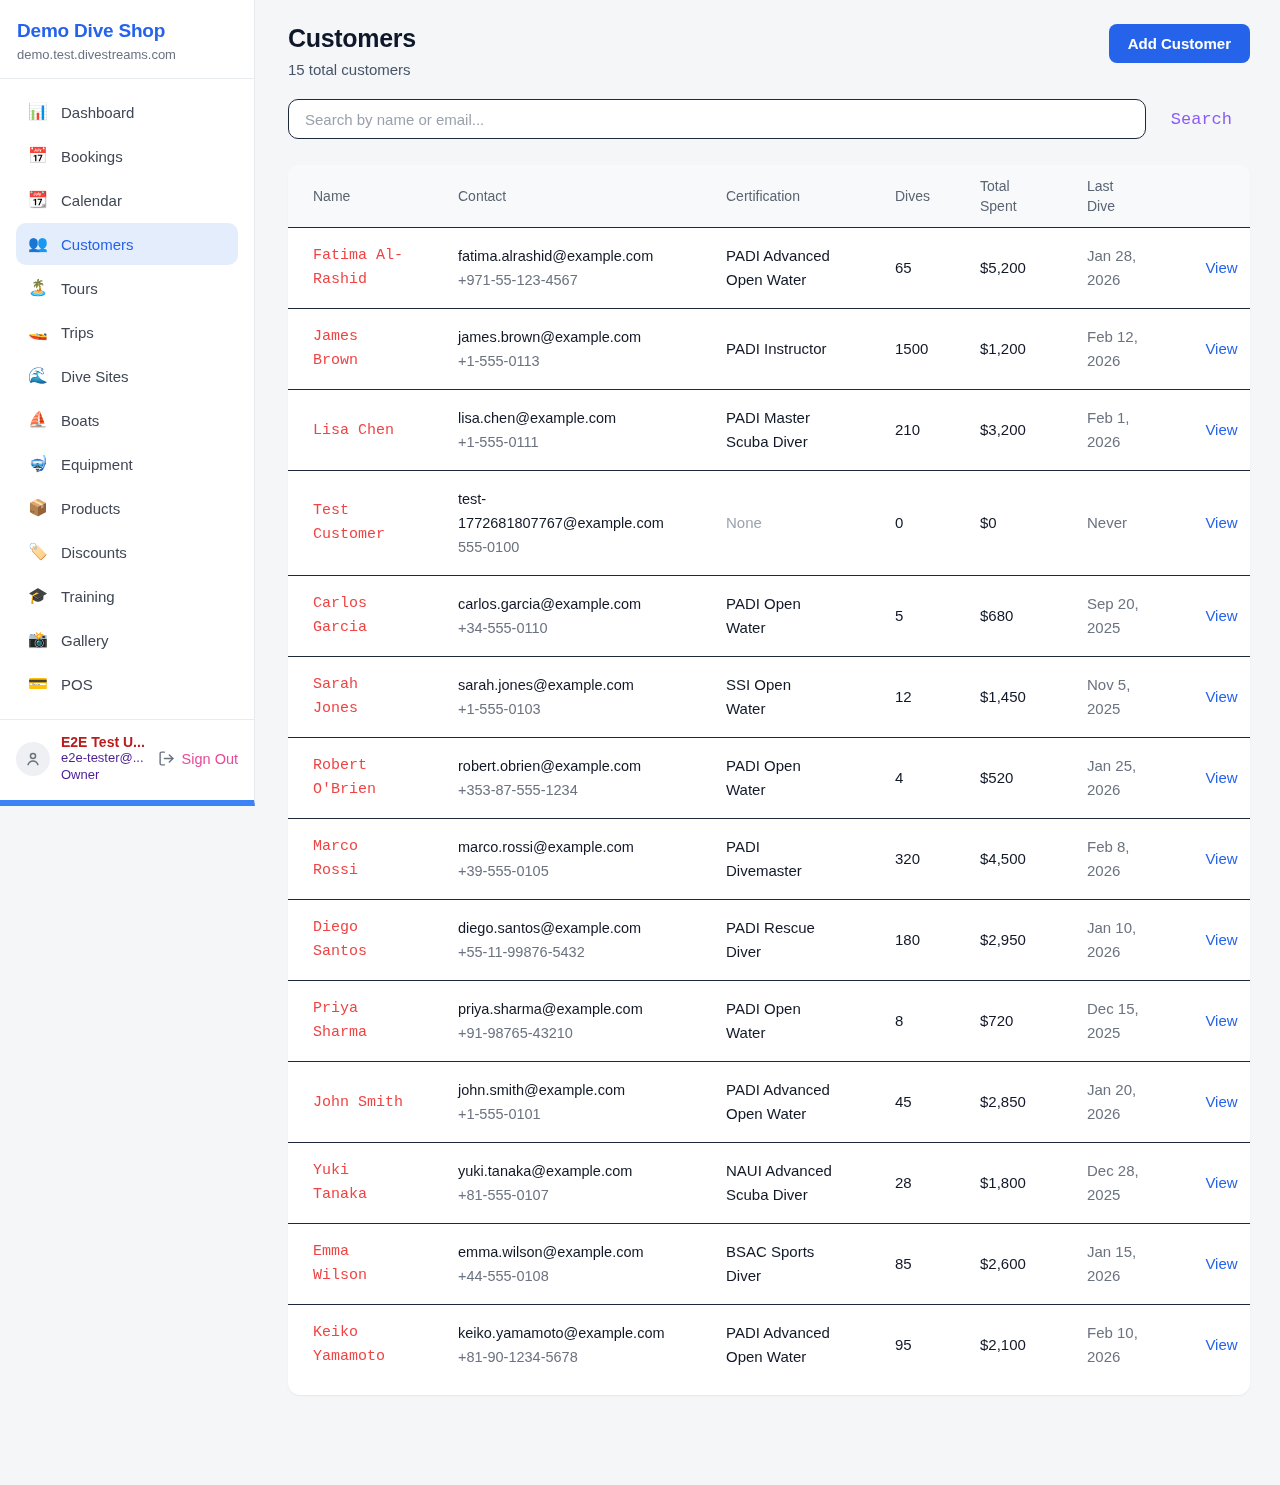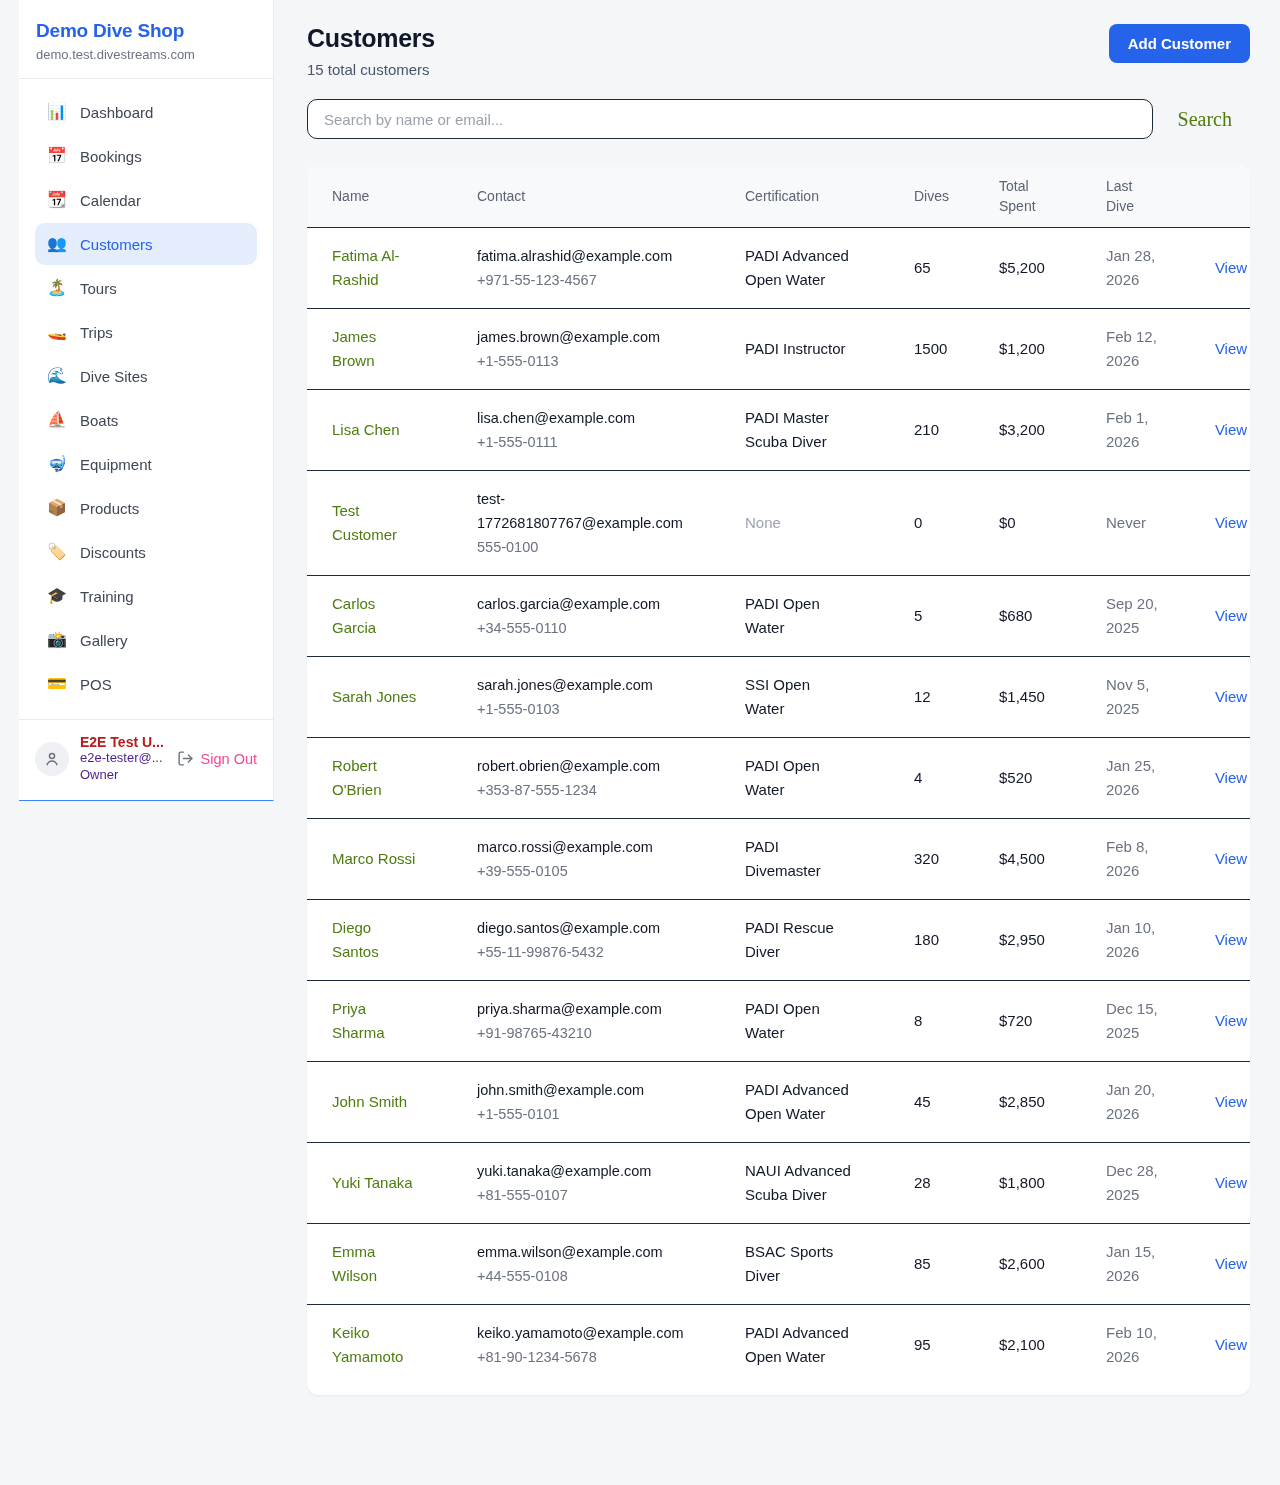--- a/index.html
+++ b/index.html
@@ -13,22 +13,21 @@
     display: flex;
     align-items: flex-start;
   }
 
   
   .sidebar {
     width: 255px;
     flex: 0 0 255px;
     background: #ffffff;
     border-right: 1px solid #e9ecef;
-    border-bottom: 1px solid #3b82f6;
-    margin-left: 19px;
+    border-bottom: 6px solid #3b82f6;
   }
   .sidebar-header { padding: 20px 20px 16px 17px; border-bottom: 1px solid #e9ecef; }
   .shop-name { font-size: 19px; font-weight: bold; color: #2563eb; letter-spacing: -0.2px; }
   .shop-domain { margin-top: 5px; font-size: 13px; color: #6b7280; }
 
   .nav { list-style: none; padding: 12px 16px; }
   .nav-item {
     display: flex; align-items: center; gap: 13px;
     height: 42px; margin-bottom: 2px; padding: 0 12px;
     border-radius: 10px; cursor: pointer;
@@ -67,21 +66,21 @@
 
   .search-row { margin-top: 21px; display: flex; align-items: center; }
   .search-input {
     flex: 1; height: 40px; background: #ffffff;
     border: 1.5px solid #1e293b; border-radius: 10px;
     padding: 0 16px; font-family: inherit; font-size: 15px; color: #c2410c;
   }
   .search-input::placeholder { color: #9aa1ad; }
   .search-btn {
     background: none; border: none; cursor: pointer;
-    font-family: Liberation Serif, serif; font-size: 20px; color: #4d7c0f;
+    font-family: Liberation Mono, monospace; font-size: 17px; color: #8b5cf6;
     padding: 8px 18px 8px 25px;
   }
 
   
   .card {
     margin-top: 26px; background: #ffffff; border-radius: 12px;
     box-shadow: 0 1px 2px rgba(15,23,42,0.06);
     overflow: hidden; padding-bottom: 10px;
   }
   table { width: 100%; border-collapse: collapse; table-layout: fixed; }
@@ -98,21 +97,21 @@
 
   tbody td {
     vertical-align: middle; padding: 16px 0;
     border-bottom: 1px solid #1e293b;
     font-size: 15px; color: #111827; line-height: 24px;
   }
   tbody tr:last-child td { border-bottom: none; }
   td.td-name { padding-left: 25px; }
   .name-link {
     display: inline-block; max-width: 90px;
-    color: #4d7c0f; font-weight: 500; text-decoration: none; cursor: pointer;
+    color: #ef4444; font-weight: 500; text-decoration: none; cursor: pointer; font-family: Liberation Mono, monospace;
   }
   .email { font-size: 14.5px; color: #111827; max-width: 220px; overflow-wrap: break-word; }
   .phone { font-size: 14.5px; color: #6b7280; }
   .cert { display: inline-block; max-width: 108px; }
   .cert.muted { color: #9ca3af; }
   .date { display: inline-block; max-width: 58px; color: #6b7280; }
   td.td-view { text-align: center; }
   .view-link { color: #2563eb; text-decoration: none; cursor: pointer; font-size: 15px; }
 
   svg.line-icon { stroke: #6b7280; fill: none; stroke-width: 2; stroke-linecap: round; stroke-linejoin: round; }

